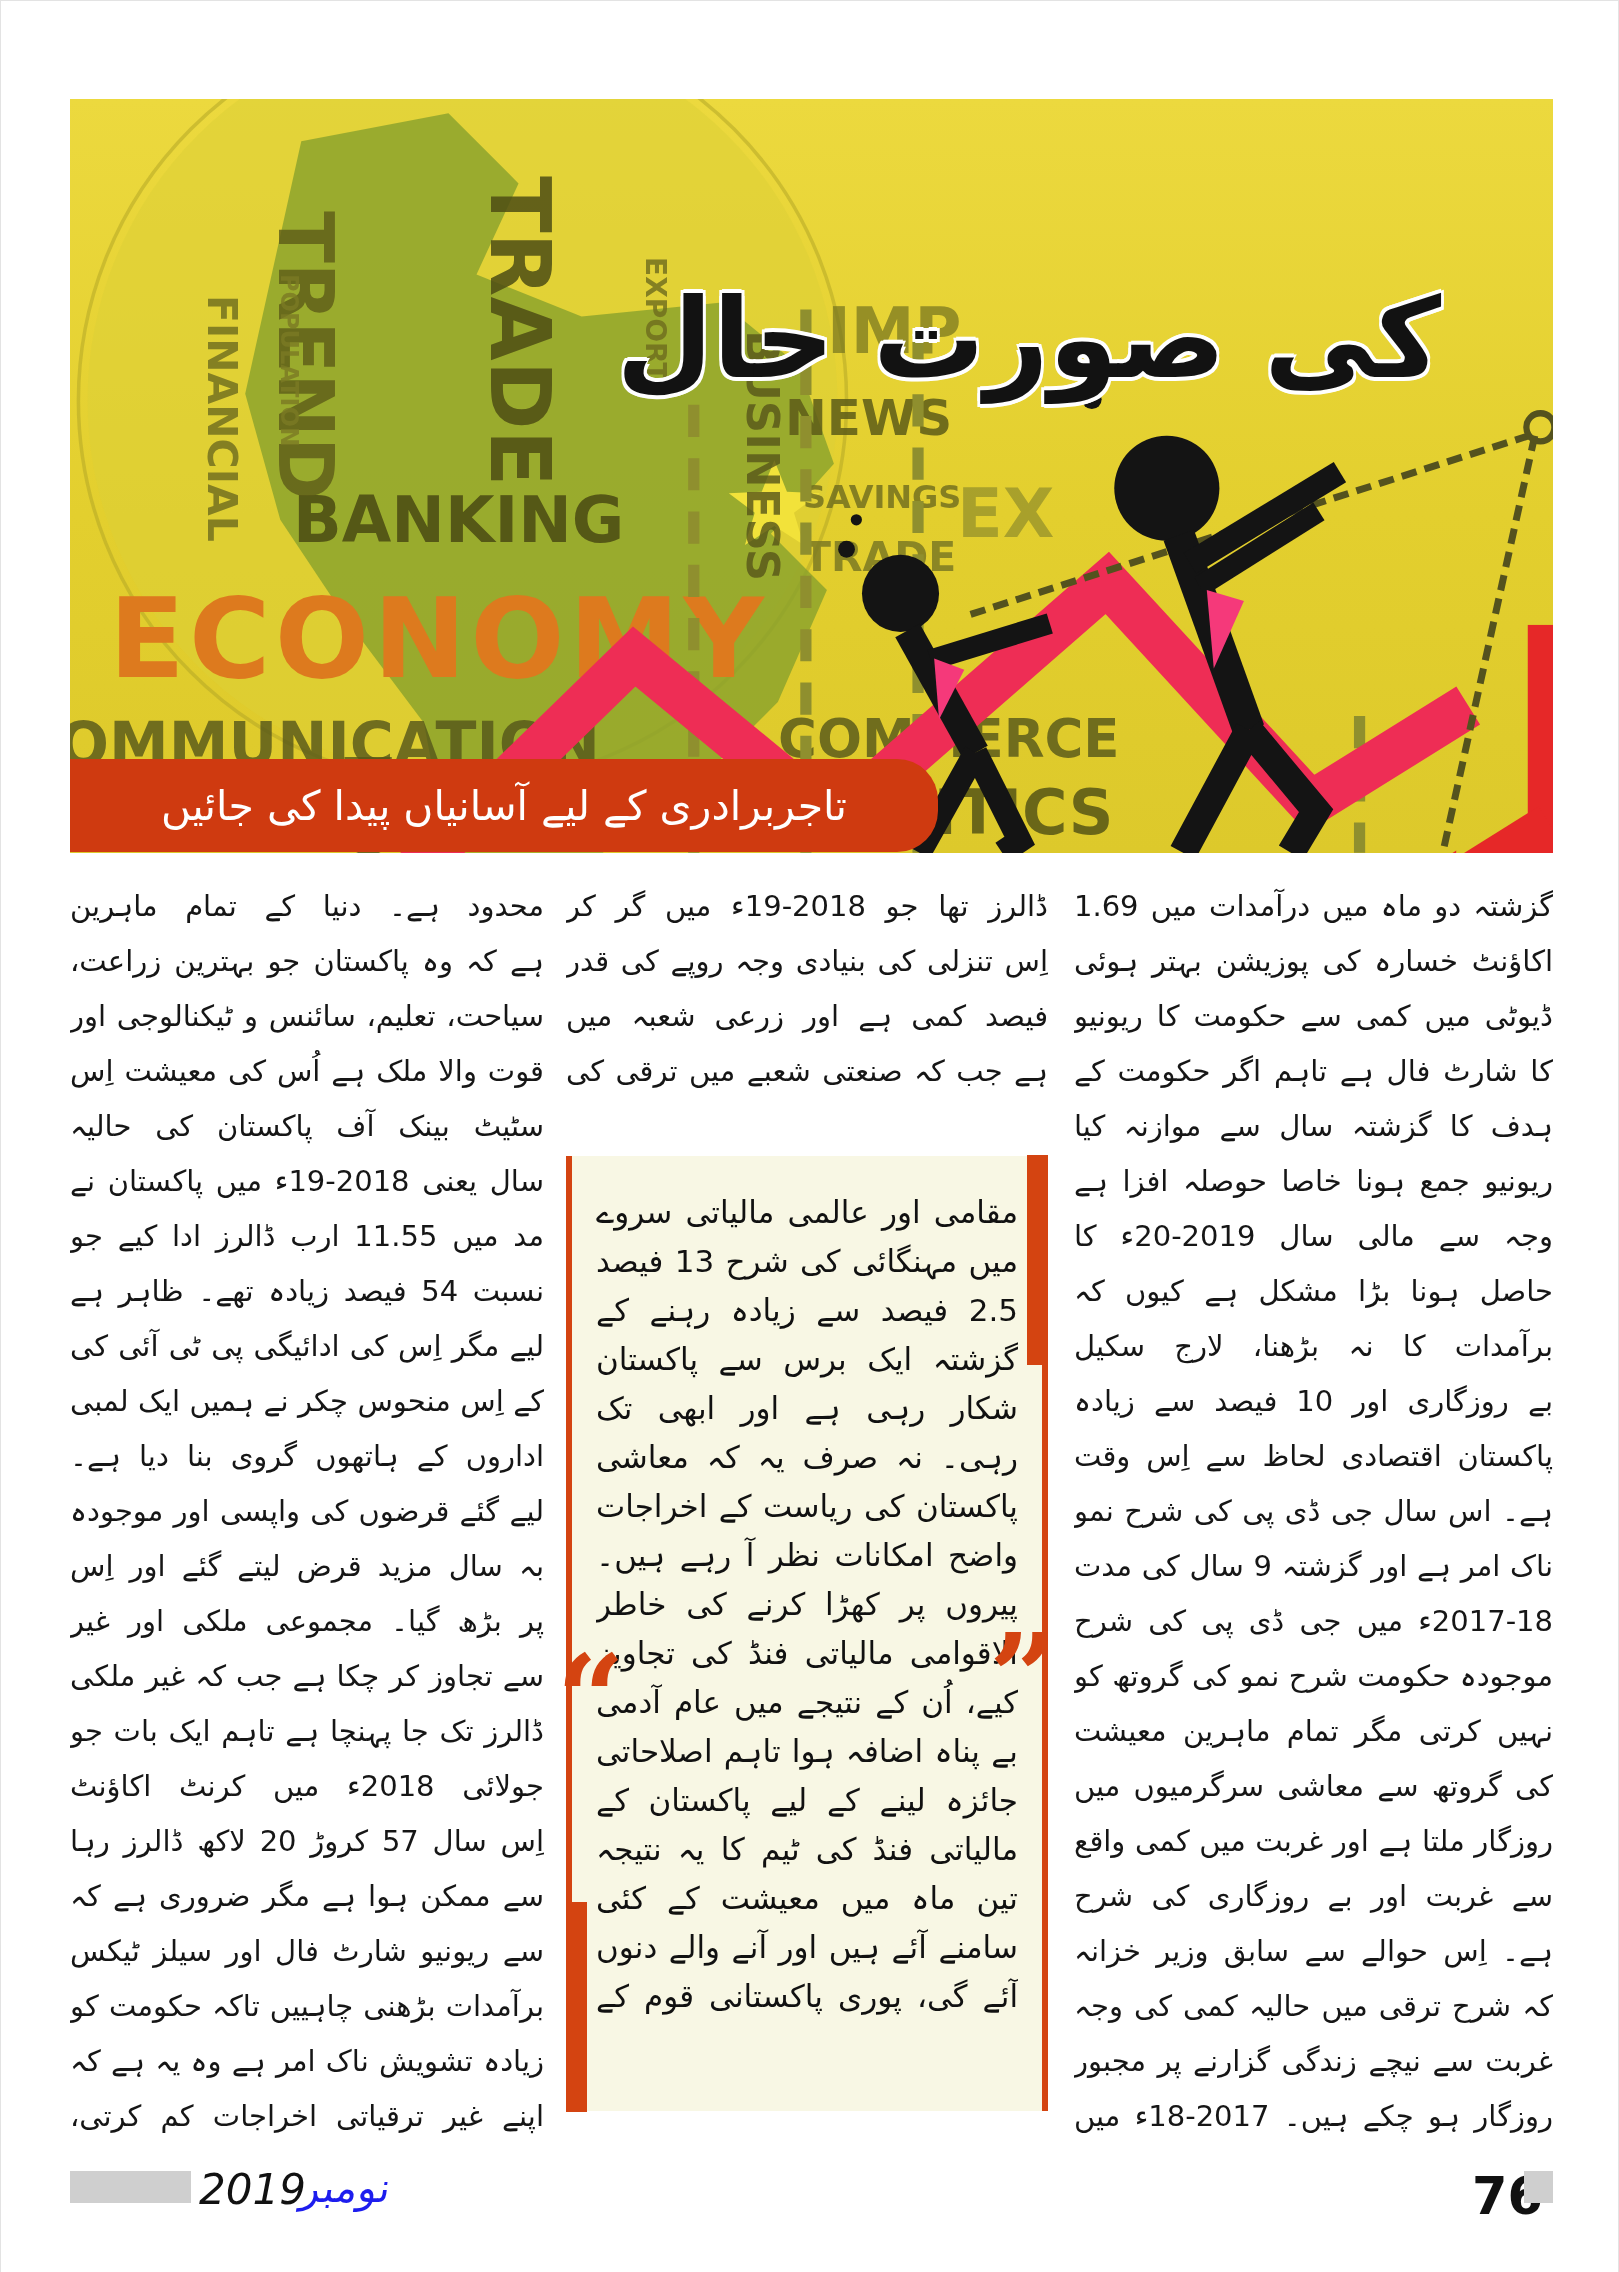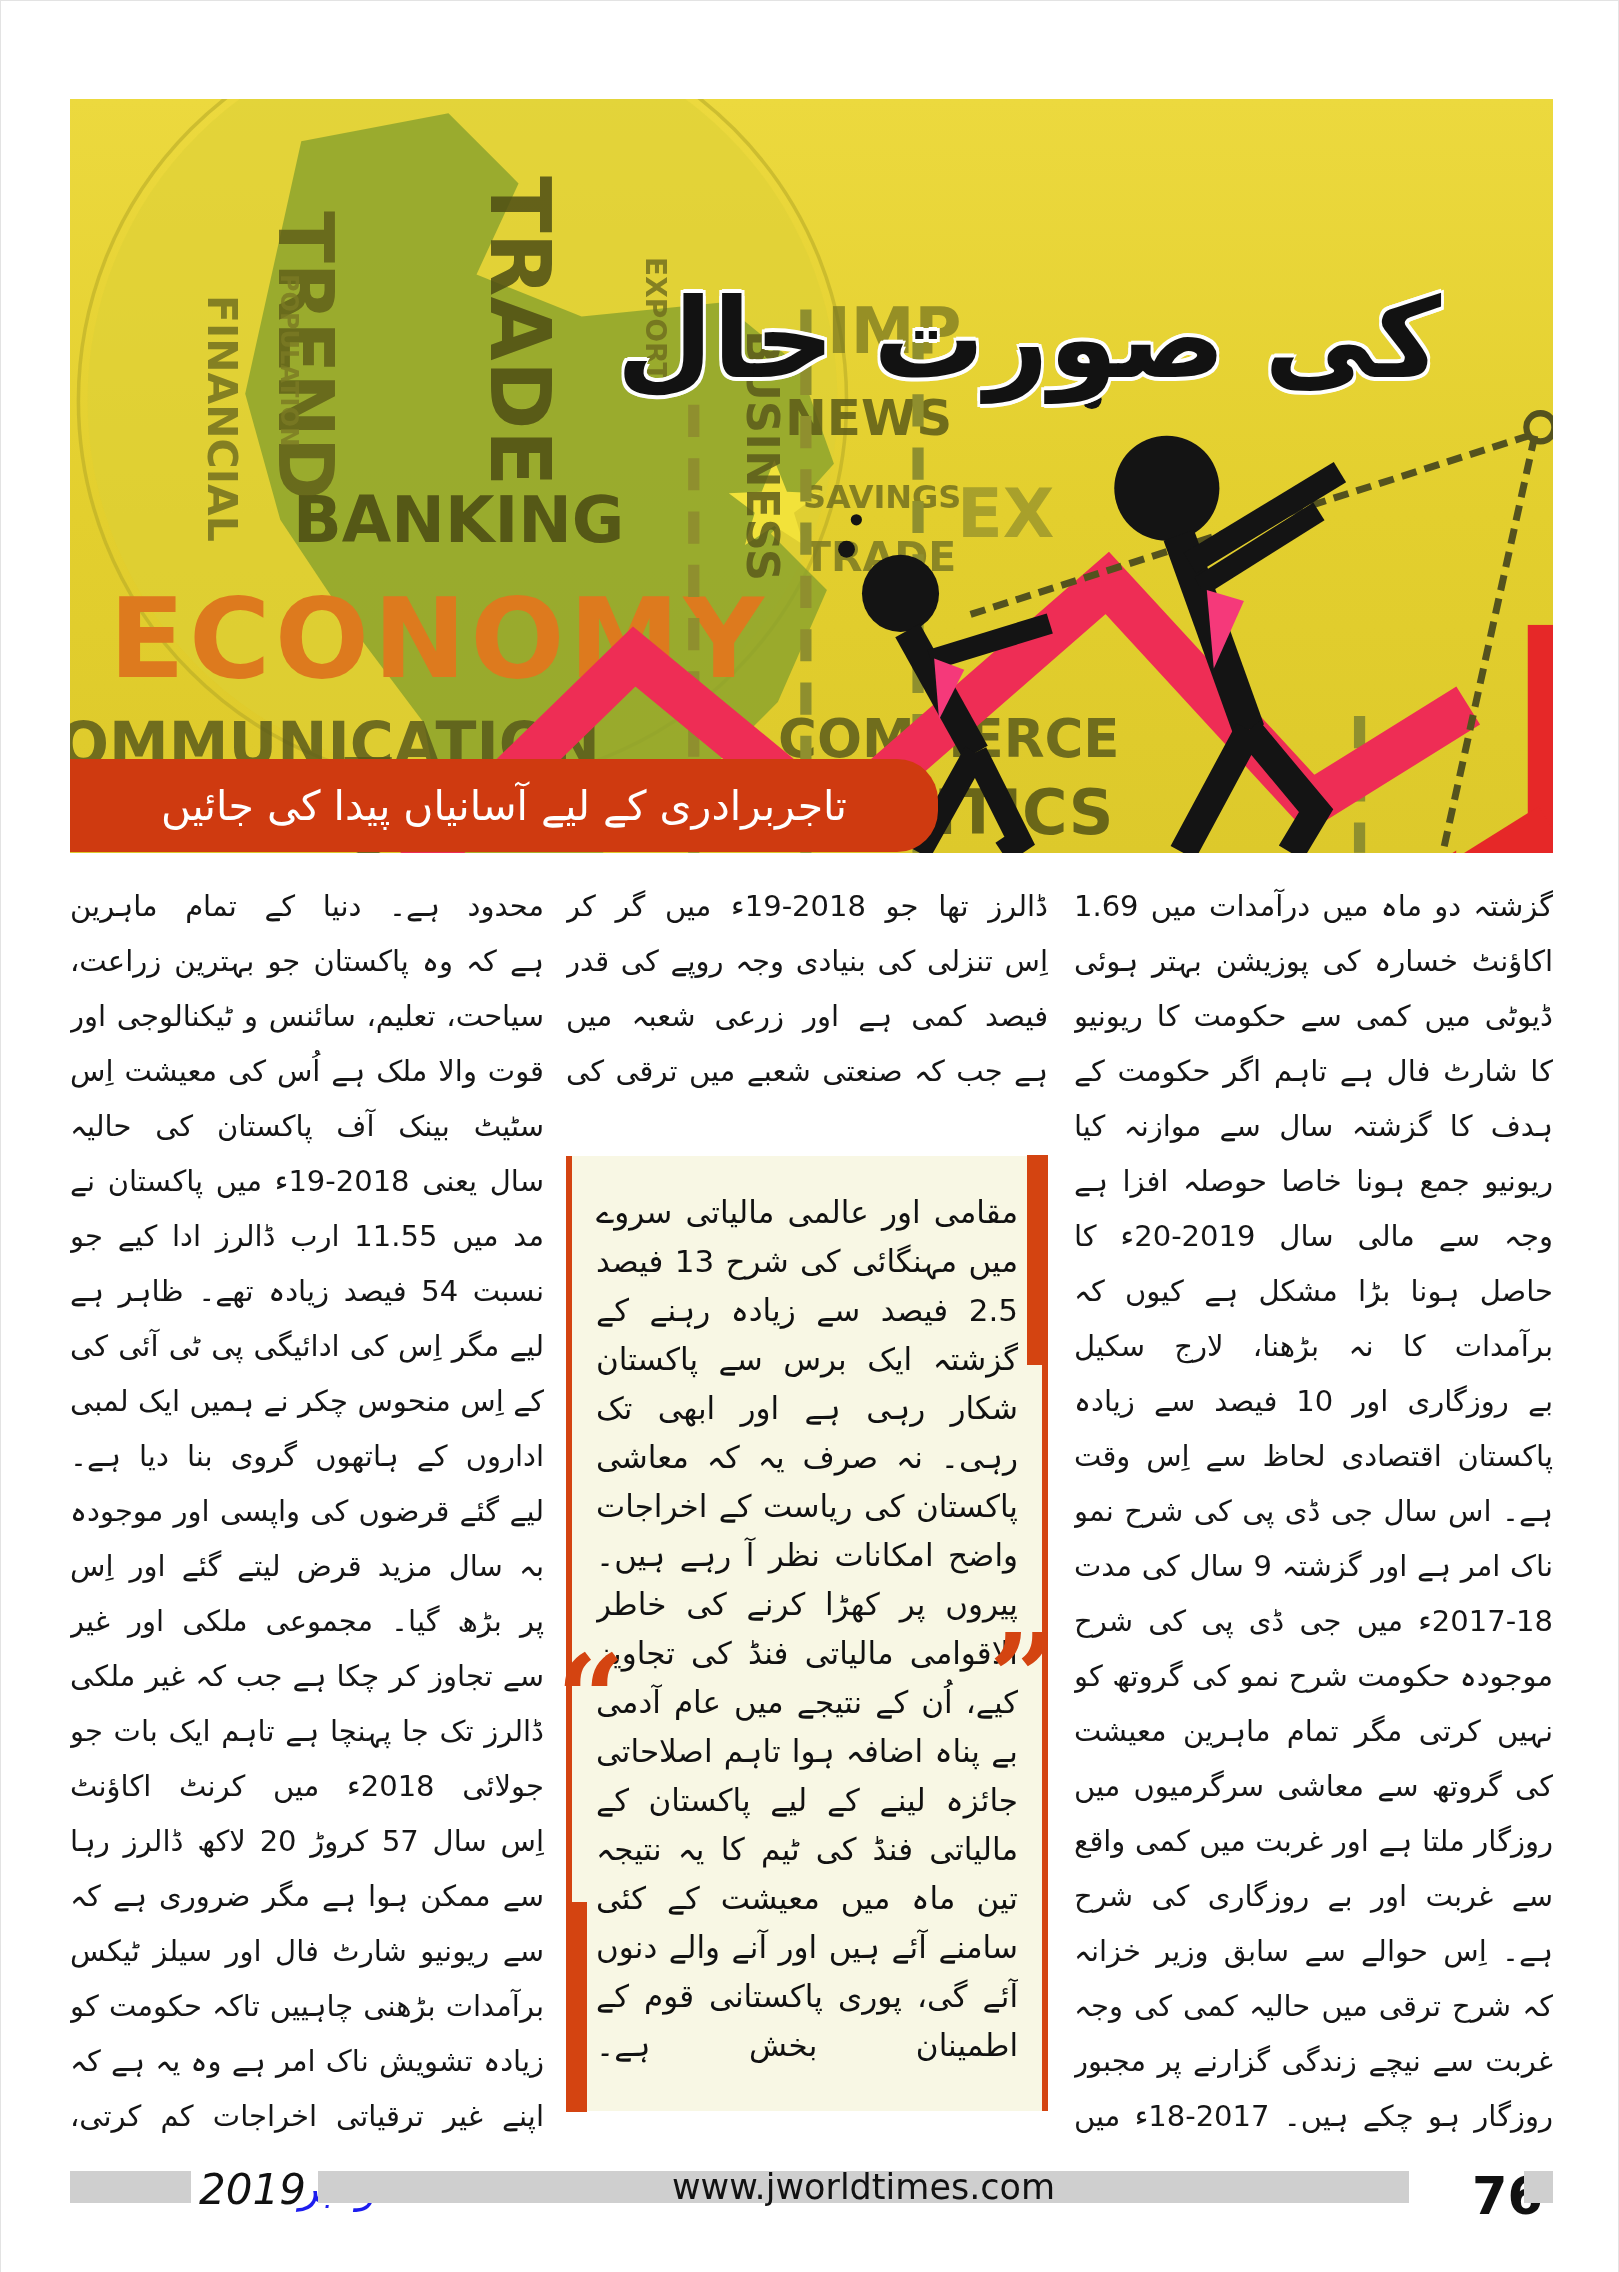--- a/index.html
+++ b/index.html
@@ -197,21 +197,20 @@
         <div class="qline">واضح امکانات نظر آ رہے ہیں۔ قومی معیشت کو اپنے</div>
         <div class="qline">پیروں پر کھڑا کرنے کی خاطر موجودہ حکومت نے بین</div>
         <div class="qline">الاقوامی مالیاتی فنڈ کی تجاویز کے مطابق جو مشکل فیصلے</div>
         <div class="qline">کیے، اُن کے نتیجے میں عام آدمی کی دشواریوں میں اگرچہ</div>
         <div class="qline">بے پناہ اضافہ ہوا تاہم اصلاحاتی پروگرام پر عمل درآمد کا</div>
         <div class="qline">جائزہ لینے کے لیے پاکستان کے دورے پر آنے والی</div>
         <div class="qline">مالیاتی فنڈ کی ٹیم کا یہ نتیجہ اخذ کرنا کہ مالی سال کے ابتدائی</div>
         <div class="qline">تین ماہ میں معیشت کے کئی شعبوں میں خوش گوار نتائج</div>
         <div class="qline">سامنے آئے ہیں اور آنے والے دنوں میں مزید بہتری</div>
         <div class="qline">آئے گی، پوری پاکستانی قوم کے لیے یقینی طور پر بڑا</div>
-        <div class="qline">اطمینان بخش ہے۔</div>
       </div>
   </div>
 
   <div class="col col-left">
       <div class="line">محدود ہے۔ دنیا کے تمام ماہرین معیشت کے لیے یہ بڑا حیران کن</div>
       <div class="line">ہے کہ وہ پاکستان جو بہترین زراعت، صنعت، تجارت، معدنیات،</div>
       <div class="line">سیاحت، تعلیم، سائنس و ٹیکنالوجی اور دنیا کی بہترین نوجوان افرادی</div>
       <div class="line">قوت والا ملک ہے اُس کی معیشت اِس قدر دگرگوں ہو سکتی ہے۔</div>
       <div class="line">سٹیٹ بینک آف پاکستان کی حالیہ رپورٹ کے مطابق گزشتہ مالی</div>
       <div class="line">سال یعنی 2018-19ء میں پاکستان نے بیرونی قرضوں اور سود کی</div>
@@ -231,21 +230,18 @@
       <div class="line">سے ریونیو شارٹ فال اور سیلز ٹیکس میں کمی آئی ہے، اُس قدر</div>
       <div class="line">برآمدات بڑھنی چاہییں تاکہ حکومت کو ڈالرز ملیں۔ مگر جو سب سے</div>
       <div class="line">زیادہ تشویش ناک امر ہے وہ یہ ہے کہ بجائے اِس کے کہ حکومت</div>
       <div class="line">اپنے غیر ترقیاتی اخراجات کم کرتی، اپنے ترقیاتی بجٹ پر 50 فیصد</div>
     </div>
 
   <div class="footer">
     <div class="fseg fseg1"></div>
     <span class="f-year">2019</span>
     <span class="f-month">نومبر</span>
-    <div class="fseg fseg2">
-      <span class="f-site">www.jworldtimes.com</span>
-    </div>
     <span class="f-page">76</span>
     <div class="fseg fseg3"></div>
   </div>
 
 </div>
 
 
 </body></html>

